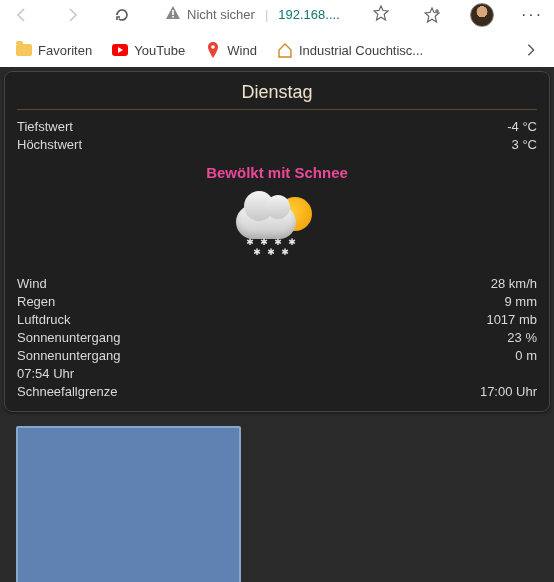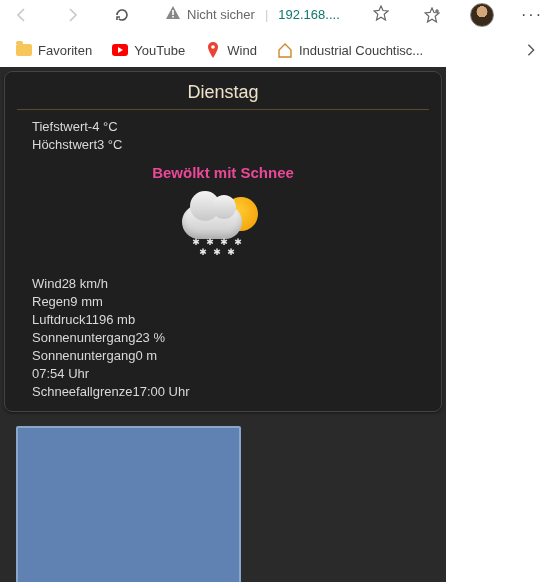--- a/index.html
+++ b/index.html
@@ -66,21 +66,21 @@
   .bm-icon { width: 16px; height: 16px; display:flex; align-items:center; justify-content:center; }
   .folder-ic { width:16px; height:12px; background:#f7c65a; border-radius:2px; position:relative; }
   .folder-ic::before { content:""; position:absolute; top:-3px; left:0; width:7px; height:3px; background:#f7c65a; border-radius:2px 2px 0 0; }
   .yt-ic { width:16px; height:12px; background:#ff0000; border-radius:3px; position:relative; }
   .yt-ic::after { content:""; position:absolute; left:6px; top:3px; border-left:5px solid #fff; border-top:3px solid transparent; border-bottom:3px solid transparent; }
   .maps-ic svg { width:16px; height:16px; }
   .house-ic svg { width:16px; height:16px; }
   .bm-overflow { margin-left:auto; color:#555; }
   
   .viewport {
-    width: 446px;
+    width: 554px;
     height: calc(582px - 33px - 34px);
     background: #2a2a2a;
     padding: 4px 4px 10px 4px;
   }
   .weather-card {
     border: 1px solid #444;
     border-radius: 8px;
     background: #1f1f1f;
     color: #d9d9d9;
     padding: 8px 12px 10px 12px;
@@ -93,22 +93,22 @@
     font-size: 18px;
     padding: 2px 0 6px 0;
   }
   .title-line {
     height: 1px;
     background: #5a4a2a;
     margin-bottom: 8px;
   }
   .kv-row {
     display: flex;
+    justify-content: space-between;
     line-height: 18px;
-    margin-left: 15px;
   }
   .cond {
     text-align: center;
     color: #ec4899;
     font-weight: 600;
     font-size: 15px;
     padding: 10px 0 4px 0;
   }
   .wicon-wrap {
     display:flex; justify-content:center; padding: 6px 0 14px 0;
@@ -260,21 +260,21 @@
         <div class="kv-row">
           <span>Wind</span>
           <span>28 km/h</span>
         </div>
         <div class="kv-row">
           <span>Regen</span>
           <span>9 mm</span>
         </div>
         <div class="kv-row">
           <span>Luftdruck</span>
-          <span>1196 mb</span>
+          <span>1017 mb</span>
         </div>
         <div class="kv-row">
           <span>Sonnenuntergang</span>
           <span>23 %</span>
         </div>
         <div class="kv-row">
           <span>Sonnenuntergang</span>
           <span>0 m</span>
         </div>
         <div class="kv-row">

